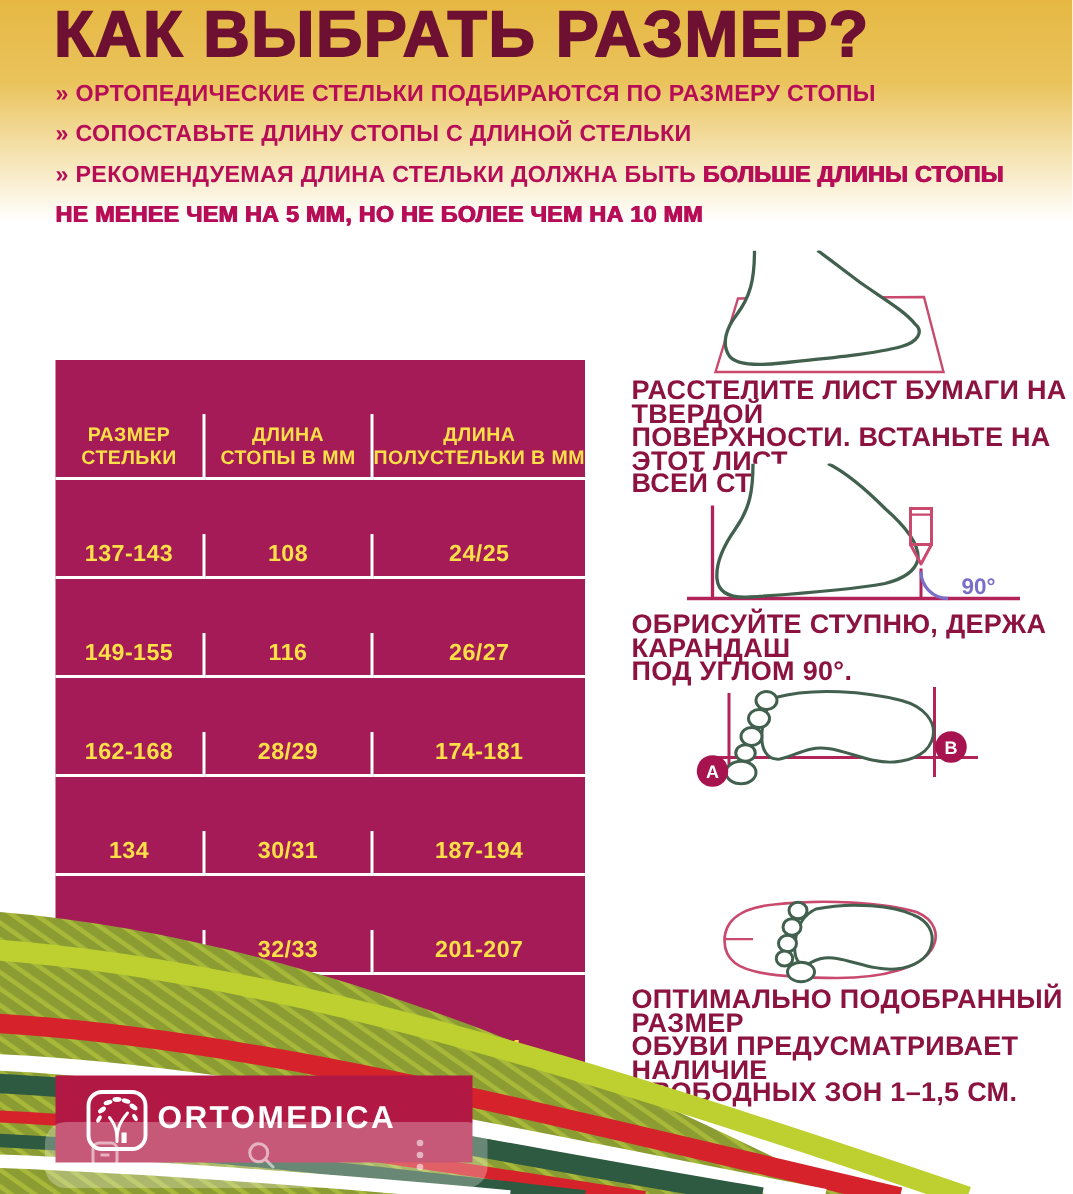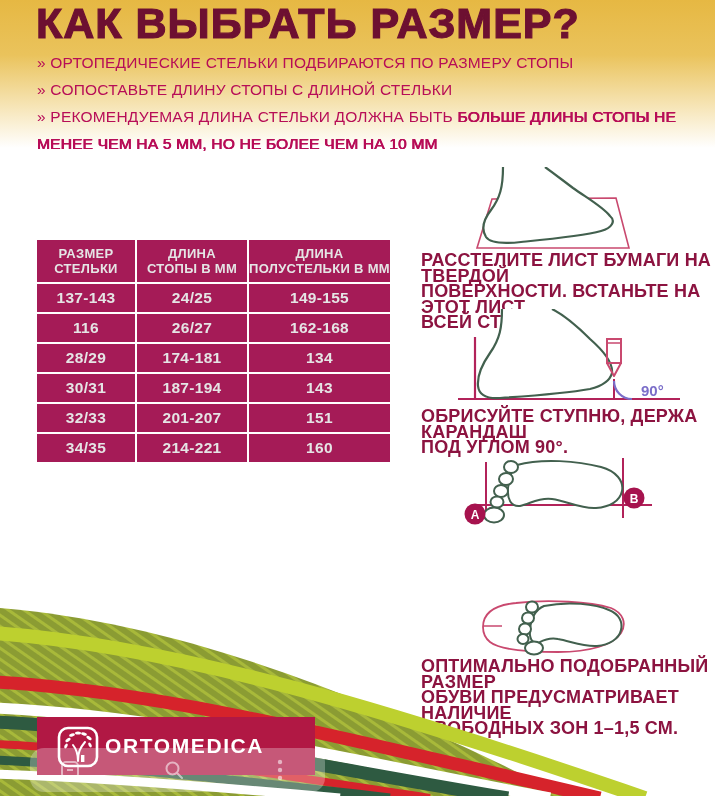--- a/index.html
+++ b/index.html
@@ -16,34 +16,34 @@
   .title {
     position: absolute; left: 36px; top: 0px;
     font-size: 43px; line-height: 46px; font-weight: 700;
     letter-spacing: 1px; color: #6d1031;
     -webkit-text-stroke: 1.2px #6d1031;
     white-space: nowrap;
   }
   .bullets {
     position: absolute; left: 37px; top: 49px; width: 656px;
     color: #b70d57; font-size: 15.5px; line-height: 27px;
-    font-weight: 400; letter-spacing: 0.2px;
+    font-weight: 700; letter-spacing: 0.2px;
   }
   .bullets p { margin: 0; }
   .xbold { text-shadow: 0.5px 0 0 currentColor, -0.3px 0 0 currentColor; }
   
   .size-table {
     position: absolute; left: 37px; top: 240px;
     display: grid; grid-template-columns: 100px 112px 141px;
     background: #a51b57; z-index: 1;
   }
   .size-table .cell {
     display: flex; align-items: center; justify-content: center;
-    color: #e5e5e5; font-weight: 700; text-align: center;
-    border-right: 2px solid #fff; border-bottom: 2px solid #fff;
+    color: #fde047; font-weight: 700; text-align: center;
+    border-right: 2px solid #fff; border-bottom: 2px solid #fff; margin-top: 36px;
   }
   .size-table .cell:nth-child(3n) { border-right: none; }
   .size-table .cell:nth-child(n+22) { border-bottom: none; }
   .size-table .hcell { height: 44px; font-size: 13px; line-height: 15px; white-space: pre-line; letter-spacing: 0.3px; }
   .size-table .dcell { height: 30px; font-size: 15.5px; letter-spacing: 0.3px; }
   
   .step-illustration { position: absolute; }
   .step-caption {
     position: absolute; left: 421px; width: 292px;
     color: #8c1340; font-size: 18px; line-height: 15.6px;
@@ -88,20 +88,21 @@
 
   <div class="size-table">
     <div class="cell hcell">РАЗМЕР
 СТЕЛЬКИ</div>
     <div class="cell hcell">ДЛИНА
 СТОПЫ В ММ</div>
     <div class="cell hcell">ДЛИНА
 ПОЛУСТЕЛЬКИ В ММ</div>
 
     <div class="cell dcell">137-143</div>
+    <div class="cell dcell">108</div>
     <div class="cell dcell">24/25</div>
     <div class="cell dcell">149-155</div>
     <div class="cell dcell">116</div>
     <div class="cell dcell">26/27</div>
     <div class="cell dcell">162-168</div>
     <div class="cell dcell">28/29</div>
     <div class="cell dcell">174-181</div>
     <div class="cell dcell">134</div>
     <div class="cell dcell">30/31</div>
     <div class="cell dcell">187-194</div>

